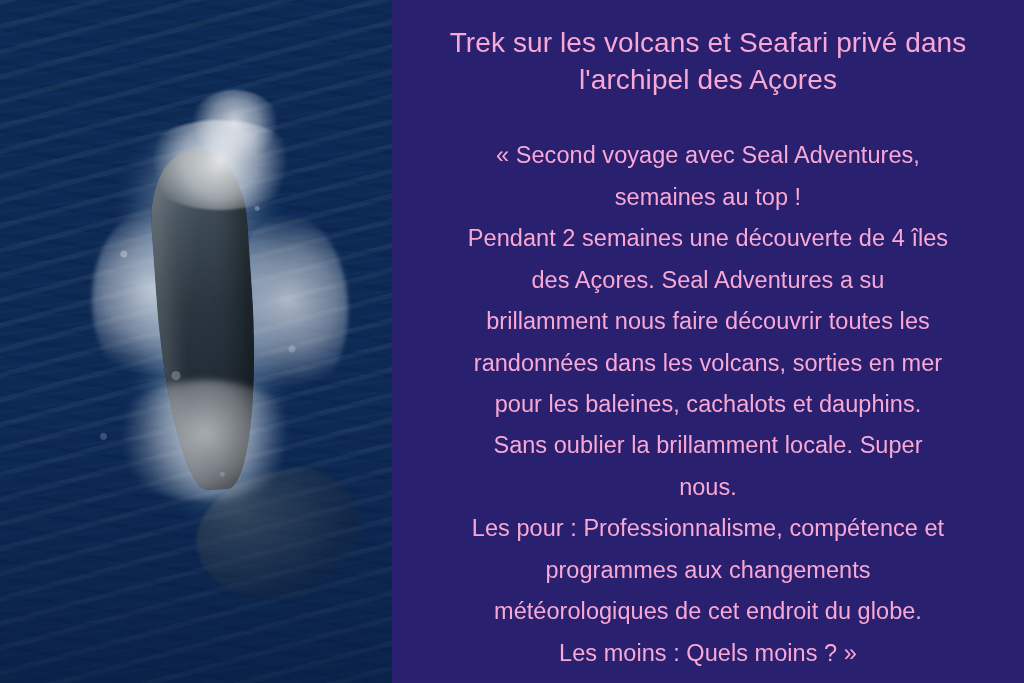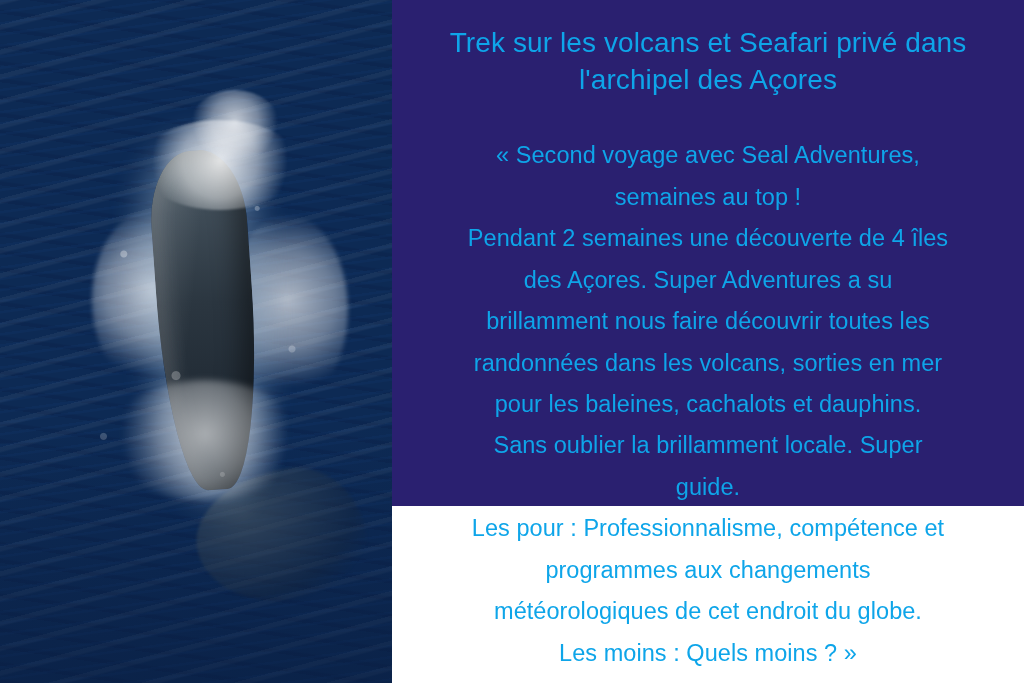--- a/index.html
+++ b/index.html
@@ -139,23 +139,23 @@
       radial-gradient(circle at 80% 55%, rgba(255,255,255,.25) 0 3px, transparent 4px),
       radial-gradient(circle at 15% 78%, rgba(255,255,255,.22) 0 3px, transparent 4px),
       radial-gradient(circle at 56% 88%, rgba(255,255,255,.2) 0 2px, transparent 3px);
     opacity: .9;
   }
 
   
   .text-pane {
     position: relative;
     flex: 1 1 auto;
-    height: 506px;
+    height: 683px;
     background: #2a2070;
-    color: #0ea5e9;
+    color: #f9a8d4;
     box-sizing: border-box;
     padding: 18px 34px 29px 34px;
     display: flex;
     flex-direction: column;
     align-items: center;
     text-align: center;
   }
   .title {
     font-size: 28px;
     line-height: 1.33;
@@ -194,26 +194,26 @@
     <div class="splash s4"></div>
     <div class="foam"></div>
   </div>
 
   <div class="text-pane">
     <h1 class="title">Trek sur les volcans et Seafari privé dans l'archipel des Açores</h1>
     <div class="review">
       <p>« Second voyage avec Seal Adventures,</p>
       <p>semaines au top !</p>
       <p>Pendant 2 semaines une découverte de 4 îles</p>
-      <p>des Açores. Super Adventures a su</p>
+      <p>des Açores. Seal Adventures a su</p>
       <p>brillamment nous faire découvrir toutes les</p>
       <p>randonnées dans les volcans, sorties en mer</p>
       <p>pour les baleines, cachalots et dauphins.</p>
       <p>Sans oublier la brillamment locale. Super</p>
-      <p>guide.</p>
+      <p>nous.</p>
       <p>Les pour : Professionnalisme, compétence et</p>
       <p>programmes aux changements</p>
       <p>météorologiques de cet endroit du globe.</p>
       <p>Les moins : Quels moins ? »</p>
     </div>
   </div>
 
 </div>
 
 </body></html>

